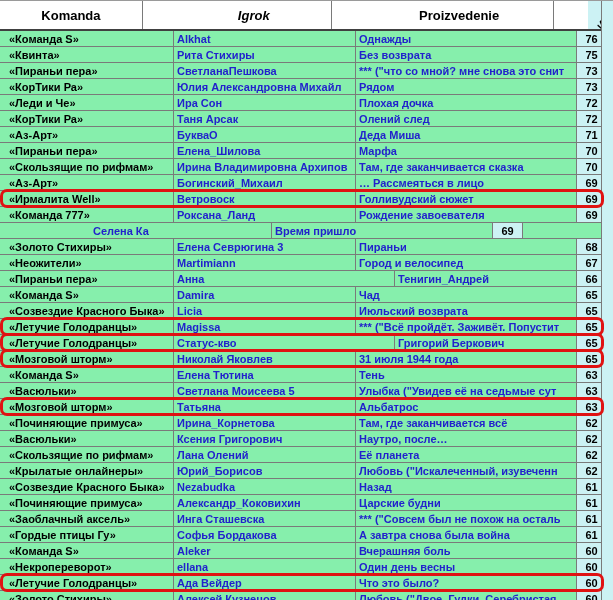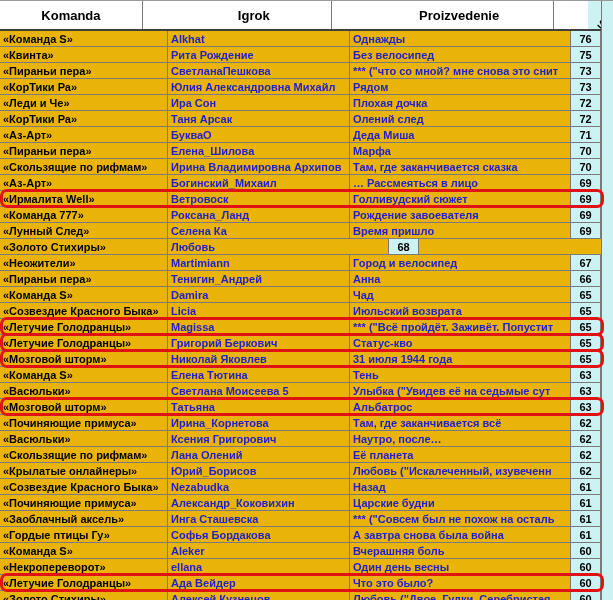--- a/index.html
+++ b/index.html
@@ -27,21 +27,21 @@
     display: flex;
     align-items: center;
     justify-content: center;
     font-size: 13px;
     font-weight: bold;
     color: #000;
     border-right: 1px solid #7a7a7a;
     height: 100%;
   }
   .hdr-team  { width: 168px; }
-  .hdr-player{ width: 182px; }
+  .hdr-player{ width: 182px; font-style: italic; }
   .hdr-work  { width: 221px; }
   .hdr-score {
     width: 30px;
     background: #ccf2f4;
     position: relative;
     overflow: visible;
     border-right: none;
   }
   .hdr-score .rot {
     position: absolute;
@@ -54,21 +54,22 @@
     transform: rotate(-60deg);
     transform-origin: center;
     white-space: nowrap;
   }
 
   
   .row {
     display: flex;
     height: 16px;
     border-bottom: 1px solid #7a7a7a;
-    background: #eab308;
+    background: #86efac;
+    justify-content: center;
   }
   .cell {
     height: 100%;
     line-height: 14px;
     font-size: 11px;
     font-weight: bold;
     white-space: nowrap;
     overflow: hidden;
     border-right: 1px solid #7a7a7a;
     padding: 1px 1px 0 3px;
@@ -122,22 +123,22 @@
 
   <div id="tbody">
       <div class="row">
     <div class="cell c-team">«Команда S»</div>
     <div class="cell c-player">Alkhat</div>
     <div class="cell c-work">Однажды</div>
     <div class="cell c-score">76</div>
   </div>
       <div class="row">
     <div class="cell c-team">«Квинта»</div>
-    <div class="cell c-player">Рита Рождение</div>
-    <div class="cell c-work">Без велосипед</div>
+    <div class="cell c-player">Рита Стихиры</div>
+    <div class="cell c-work">Без возврата</div>
     <div class="cell c-score">75</div>
   </div>
       <div class="row">
     <div class="cell c-team">«Пираньи пера»</div>
     <div class="cell c-player">СветланаПешкова</div>
     <div class="cell c-work">*** ("что со мной? мне снова это снит</div>
     <div class="cell c-score">73</div>
   </div>
       <div class="row">
     <div class="cell c-team">«КорТики Ра»</div>
@@ -187,40 +188,40 @@
     <div class="cell c-work">Голливудский сюжет</div>
     <div class="cell c-score">69</div>
   </div>
       <div class="row">
     <div class="cell c-team">«Команда 777»</div>
     <div class="cell c-player">Роксана_Ланд</div>
     <div class="cell c-work">Рождение завоевателя</div>
     <div class="cell c-score">69</div>
   </div>
       <div class="row">
-    <div class="cell c-team">«Лунный След»</div>
     <div class="cell c-player">Селена Ка</div>
     <div class="cell c-work">Время пришло</div>
     <div class="cell c-score">69</div>
   </div>
       <div class="row">
     <div class="cell c-team">«Золото Стихиры»</div>
-    <div class="cell c-work">Любовь</div>
+    <div class="cell c-player">Елена Севрюгина 3</div>
+    <div class="cell c-work">Пираньи</div>
     <div class="cell c-score">68</div>
   </div>
       <div class="row">
     <div class="cell c-team">«Неожители»</div>
     <div class="cell c-player">Martimiann</div>
     <div class="cell c-work">Город и велосипед</div>
     <div class="cell c-score">67</div>
   </div>
       <div class="row">
     <div class="cell c-team">«Пираньи пера»</div>
+    <div class="cell c-work">Анна</div>
     <div class="cell c-player">Тенигин_Андрей</div>
-    <div class="cell c-work">Анна</div>
     <div class="cell c-score">66</div>
   </div>
       <div class="row">
     <div class="cell c-team">«Команда S»</div>
     <div class="cell c-player">Damira</div>
     <div class="cell c-work">Чад</div>
     <div class="cell c-score">65</div>
   </div>
       <div class="row">
     <div class="cell c-team">«Созвездие Красного Быка»</div>
@@ -229,22 +230,22 @@
     <div class="cell c-score">65</div>
   </div>
       <div class="row">
     <div class="cell c-team">«Летучие Голодранцы»</div>
     <div class="cell c-player">Magissa</div>
     <div class="cell c-work">*** ("Всё пройдёт. Заживёт. Попустит</div>
     <div class="cell c-score">65</div>
   </div>
       <div class="row">
     <div class="cell c-team">«Летучие Голодранцы»</div>
+    <div class="cell c-work">Статус-кво</div>
     <div class="cell c-player">Григорий Беркович</div>
-    <div class="cell c-work">Статус-кво</div>
     <div class="cell c-score">65</div>
   </div>
       <div class="row">
     <div class="cell c-team">«Мозговой шторм»</div>
     <div class="cell c-player">Николай Яковлев</div>
     <div class="cell c-work">31 июля 1944 года</div>
     <div class="cell c-score">65</div>
   </div>
       <div class="row">
     <div class="cell c-team">«Команда S»</div>

